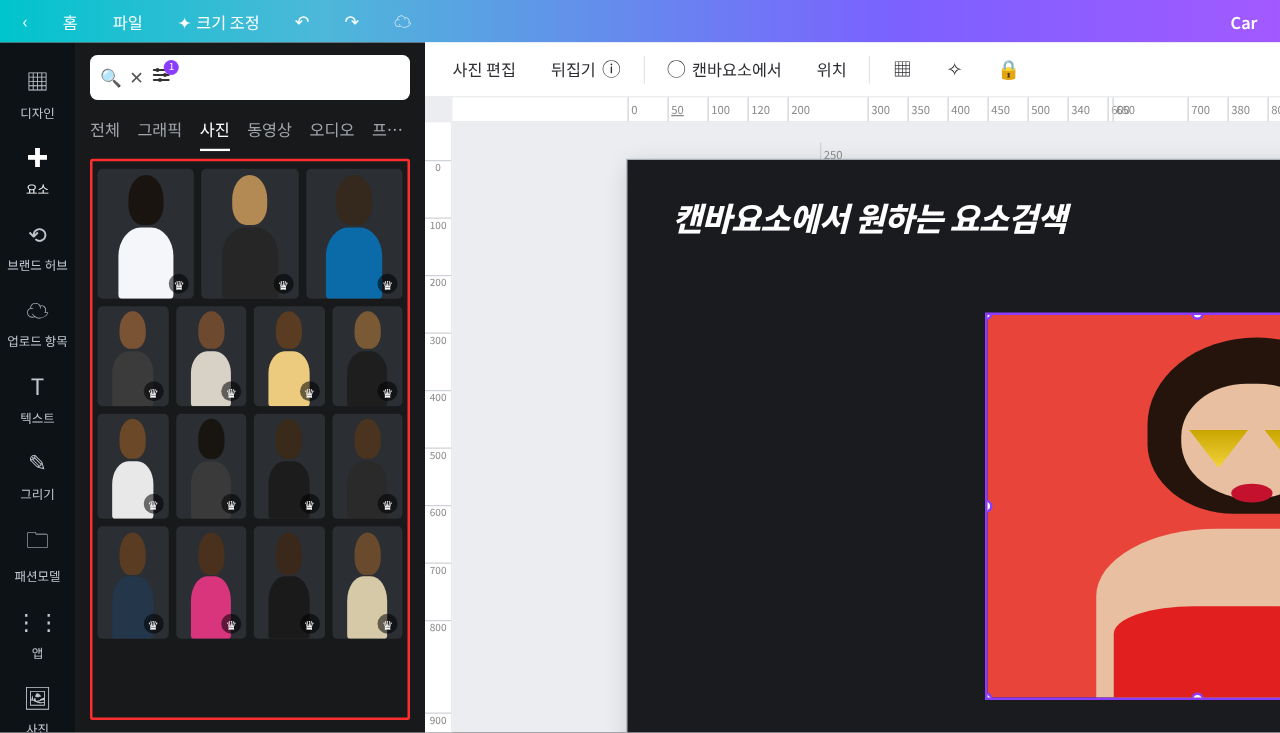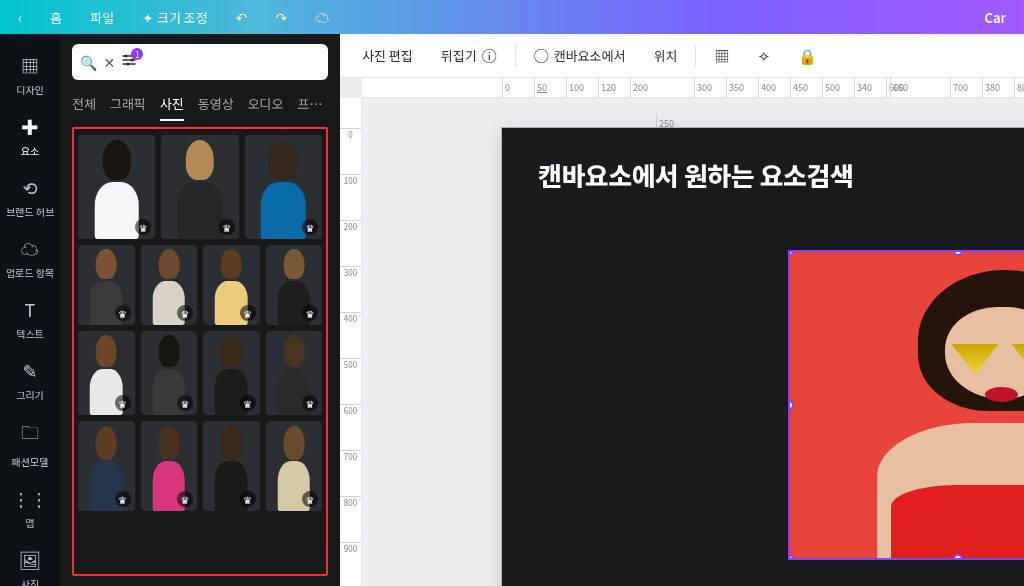--- a/index.html
+++ b/index.html
@@ -187,21 +187,21 @@
 .ruler-v {
   width: 22px;
   background: #fff;
   border-right: 1px solid #e3e5e8;
   font-size: 9px;
   color: #888;
   position: relative;
 }
 .ruler-v .tick { position:absolute; left:0; width:100%; border-top:1px solid #cfd2d6; text-align:center; font-size:8px;}
 .stage-wrap { flex:1; display:flex; min-height:0;}
-.stage { flex:1; position:relative; overflow:hidden;}
+.stage { flex:1; position:relative; overflow:hidden;font-style:italic;}
 .artboard {
   position: absolute;
   left: 140px; top: 30px;
   width: 640px; height: 470px;
   background: #1a1b1e;
   box-shadow: 0 0 0 1px #aab0b7, 0 4px 18px rgba(0,0,0,.15);
 }
 .art-title {
   color: #fff;
   font-weight: 800;
@@ -506,21 +506,21 @@
       <div class="ruler-v" id="rulerV">
           <span class="tick" style="top: 30px;">0</span>
           <span class="tick" style="top: 76px;">100</span>
           <span class="tick" style="top: 122px;">200</span>
           <span class="tick" style="top: 168px;">300</span>
           <span class="tick" style="top: 214px;">400</span>
           <span class="tick" style="top: 260px;">500</span>
           <span class="tick" style="top: 306px;">600</span>
           <span class="tick" style="top: 352px;">700</span>
           <span class="tick" style="top: 398px;">800</span>
-          <span class="tick" style="top: 444px;">900</span>
+          <span class="tick" style="top: 472px;">900</span>
         </div>
       <div class="stage">
         <div class="artboard">
           <div class="art-title">캔바요소에서 원하는 요소검색</div>
           <div class="sel-img">
             <div class="model-hair"></div>
             <div class="model-face"></div>
             <div class="model-glasses"><span class="gls-l"></span><span class="gls-r"></span></div>
             <div class="model-lips"></div>
             <div class="model-body"></div>

